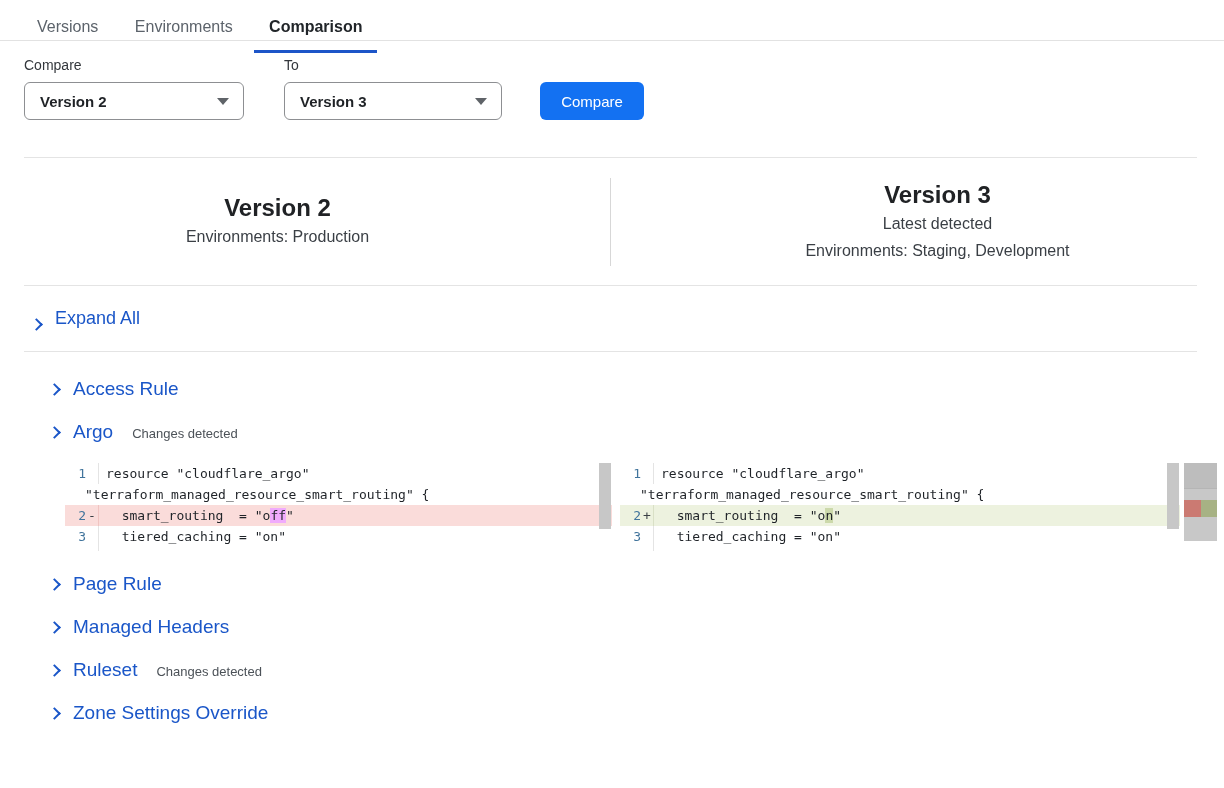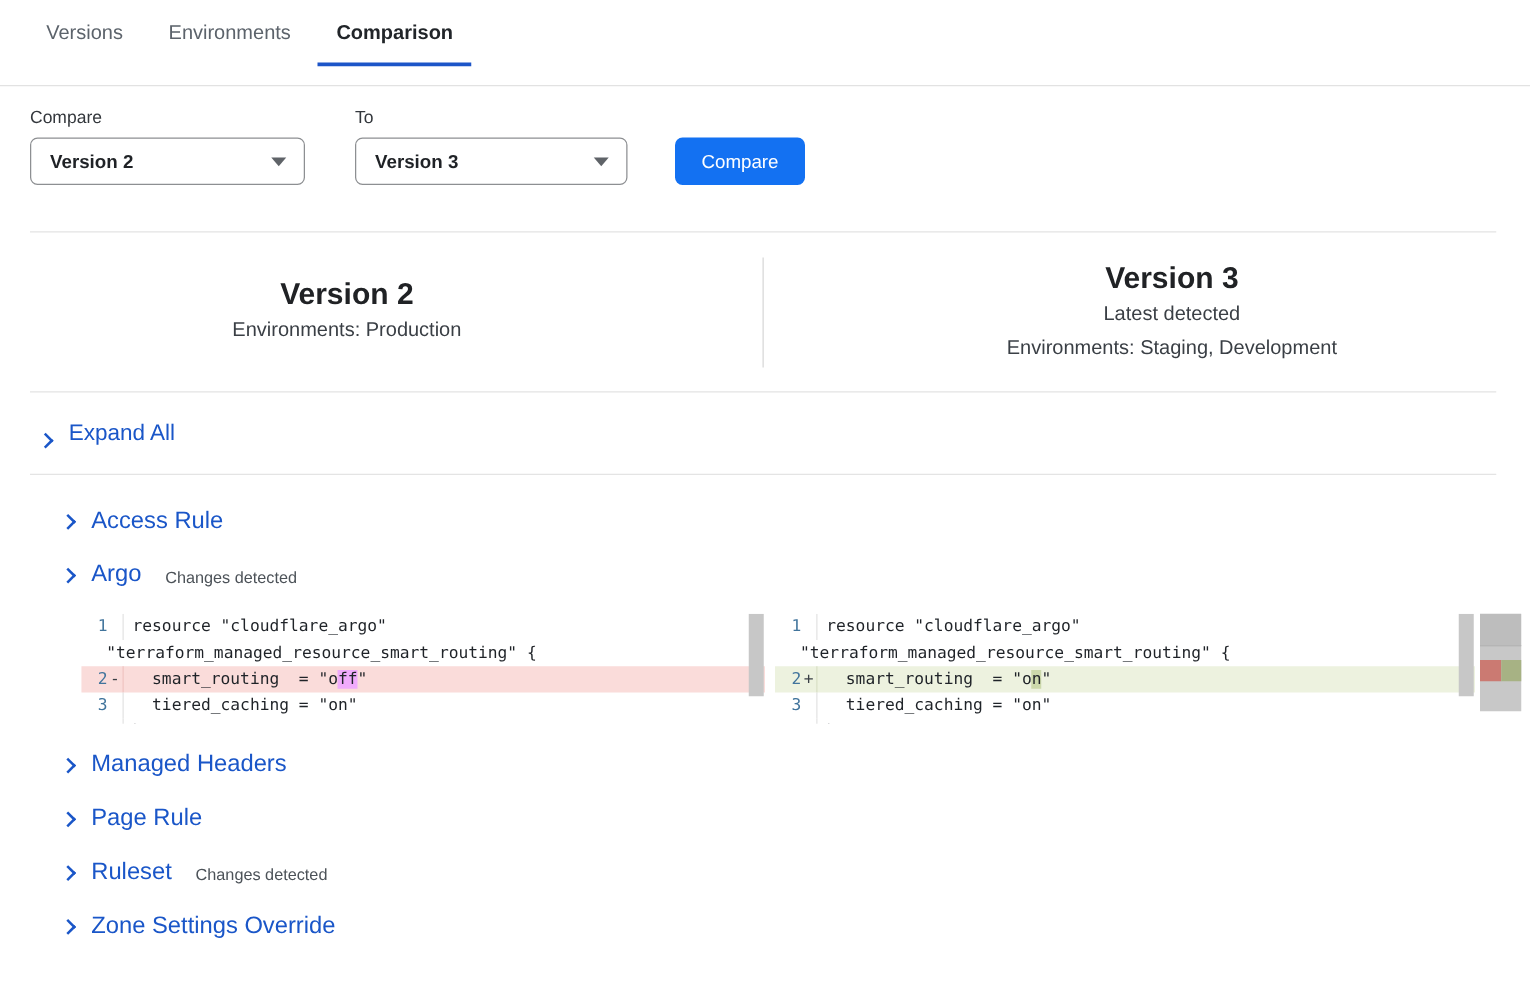--- a/index.html
+++ b/index.html
@@ -1,20 +1,20 @@
 <!DOCTYPE html>
 <html><head>
 <meta charset="utf-8">
 <style>
   * { margin:0; padding:0; box-sizing:border-box; }
   html,body { width:1224px; height:788px; background:#fff; overflow:hidden;
               font-family:"Liberation Sans", sans-serif; color:#24272c; }
 
   
-  .tabbar { padding:14px 0 0 22px; border-bottom:1px solid #e2e2e2; height:69px; }
+  .tabbar { padding:14px 0 0 22px; border-bottom:1px solid #e2e2e2; height:41px; }
   .tab { display:inline-block; position:relative; padding:4px 15px 16px 15px;
          font-size:16px; color:#5c636b; cursor:pointer; margin-right:2px; }
   .tab.active { color:#212529; font-weight:600; }
   .tab.active::after { content:""; position:absolute; left:0; right:0; bottom:-1px;
          height:3px; background:#1d55c8; }
 
   
   .controls { display:flex; align-items:flex-end; padding:16px 24px 0 24px; }
   .ctl-group { display:flex; flex-direction:column; }
   .ctl-label { font-size:14px; color:#33373c; margin-bottom:9px; }
@@ -199,26 +199,26 @@
 
     <div class="minimap">
       <div class="vp"></div>
       <div class="mm-red"></div>
       <div class="mm-green"></div>
     </div>
   </div>
 
   <div class="sec-row">
     <span class="chev"></span>
+    <span class="lbl">Page Rule</span>
+  </div>
+
+  <div class="sec-row">
+    <span class="chev"></span>
     <span class="lbl">Managed Headers</span>
-  </div>
-
-  <div class="sec-row">
-    <span class="chev"></span>
-    <span class="lbl">Page Rule</span>
   </div>
 
   <div class="sec-row">
     <span class="chev"></span>
     <span class="lbl">Ruleset</span>
     <span class="badge">Changes detected</span>
   </div>
 
   <div class="sec-row">
     <span class="chev"></span>

